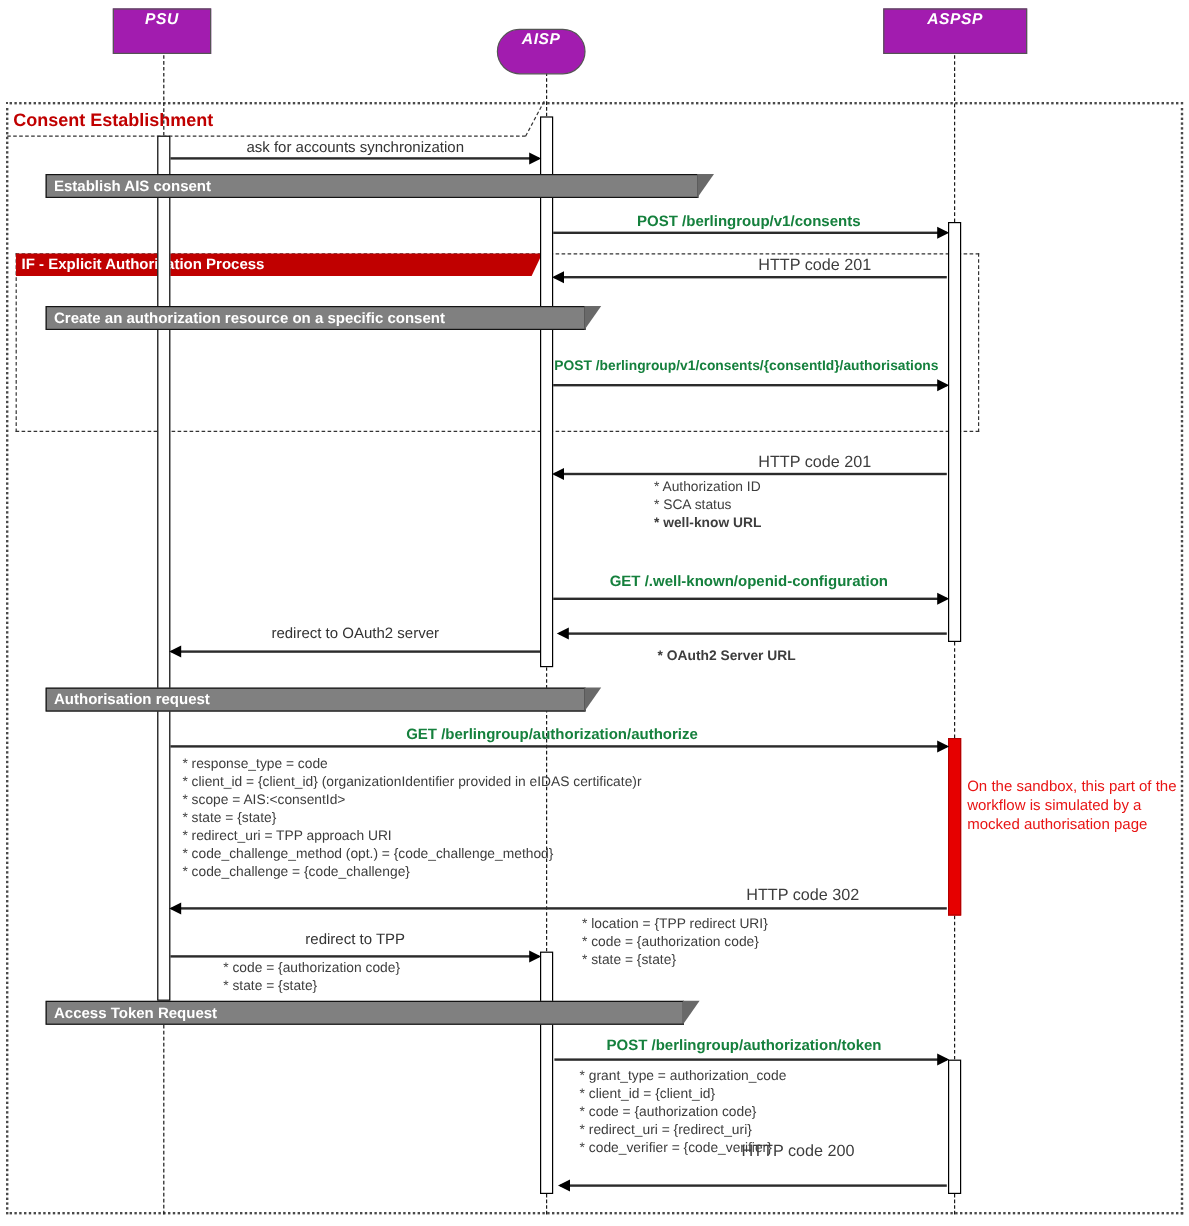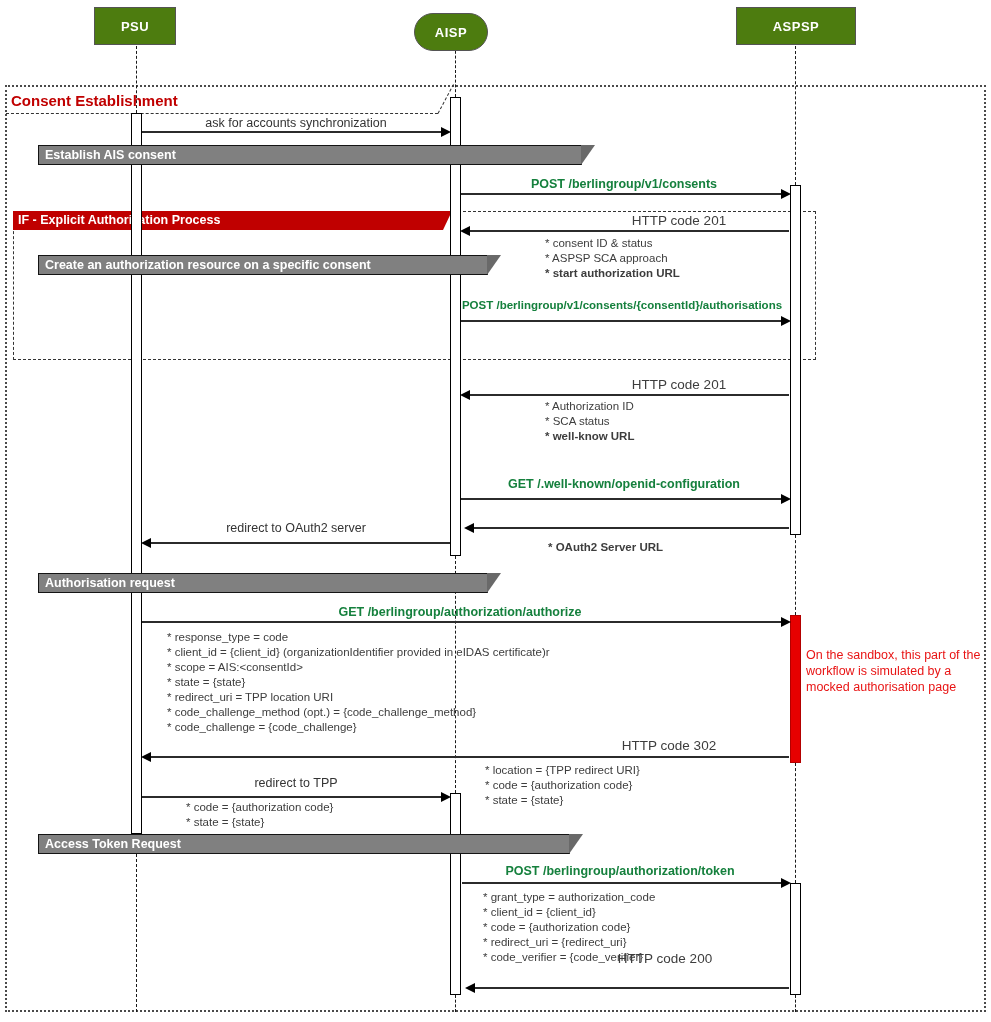--- a/index.html
+++ b/index.html
@@ -1,23 +1,23 @@
 <!DOCTYPE html>
 <html><head>
 <meta charset="utf-8">
 <style>
   html,body { margin:0; padding:0; background:#ffffff; }
   .canvas {
     position:relative; width:991px; height:1022px; background:#fff;
     font-family:"Liberation Sans", sans-serif; overflow:hidden;
   }
   .actor {
-    position:absolute; height:38px; background:#4d7c0f; border:1px solid #545454;
+    position:absolute; height:38px; background:#a21caf; border:1px solid #545454;
     color:#fff; font-weight:bold; font-size:13px; letter-spacing:.5px;
-    display:flex; align-items:center; justify-content:center; z-index:6; box-sizing:border-box;
+    display:flex; align-items:flex-start; justify-content:center; z-index:6; box-sizing:border-box;font-style:italic;
   }
   .lifeline { position:absolute; width:0; border-left:1px dashed #1a1a1a; z-index:1; }
   .act {
     position:absolute; width:11px; background:#fff; border:1px solid #000;
     z-index:3; box-sizing:border-box;
   }
   .act.red { background:#e60000; border-color:#b30000; }
   .frame { position:absolute; border:2px dotted #4a4a4a; z-index:0; box-sizing:border-box; }
   .framelabel { position:absolute; border-bottom:1px dashed #333; z-index:2; }
   .slant { position:absolute; width:33px; border-top:1px dashed #333; transform:rotate(-62deg); transform-origin:left center; z-index:2; }
@@ -57,21 +57,21 @@
   .note .nb { font-weight:bold; }
 </style>
 </head>
 <body>
 
 <div class="canvas">
 
   <div class="actor" style="left:94px; top:7px; width:82px;">
       <span>PSU</span>
     </div>
-  <div class="actor" style="left:414px; top:13px; width:74px;border-radius:19px;">
+  <div class="actor" style="left:414px; top:24px; width:74px;border-radius:19px;">
       <span>AISP</span>
     </div>
   <div class="actor" style="left:736px; top:7px; width:120px;">
       <span>ASPSP</span>
     </div>
 
   <div class="lifeline" style="left:136px; top:46px; height:67px;"></div>
   <div class="lifeline" style="left:136px; top:834px; height:178px;"></div>
   <div class="lifeline" style="left:455px; top:46px; height:51px;"></div>
   <div class="lifeline" style="left:455px; top:556px; height:237px;"></div>
@@ -102,25 +102,20 @@
   <div class="banner" style="left:38px; top:834px; width:532px;">Access Token Request</div>
 
   <div class="msg center" style="left:296px; top:116px;">ask for accounts synchronization</div>
   <div class="arrow r" style="left:142px; top:131px; width:307px;"></div>
 
   <div class="msg center redmsg" style="left:624px; top:177px;">POST /berlingroup/v1/consents</div>
   <div class="arrow r" style="left:461px; top:193px; width:328px;"></div>
 
   <div class="msg center http" style="left:650px; top:213px;">HTTP code 201</div>
   <div class="arrow l" style="left:462px; top:230px; width:327px;"></div>
-  <div class="params" style="left:545px; top:236px;">
-    <div>* consent ID &amp; status</div>
-    <div>* ASPSP SCA approach</div>
-    <div class="b">* start authorization URL</div>
-  </div>
 
   <div class="msg center redmsg small" style="left:622px; top:299px;">POST /berlingroup/v1/consents/{consentId}/authorisations</div>
   <div class="arrow r" style="left:461px; top:320px; width:328px;"></div>
 
   <div class="msg center http" style="left:650px; top:377px;">HTTP code 201</div>
   <div class="arrow l" style="left:462px; top:394px; width:327px;"></div>
   <div class="params" style="left:545px; top:399px;">
     <div>* Authorization ID</div>
     <div>* SCA status</div>
     <div class="b">* well-know URL</div>
@@ -130,26 +125,26 @@
   <div class="arrow r" style="left:461px; top:498px; width:328px;"></div>
 
   <div class="arrow l" style="left:466px; top:527px; width:323px;"></div>
   <div class="params b" style="left:548px; top:540px; font-weight:bold;">* OAuth2 Server URL</div>
 
   <div class="msg center" style="left:296px; top:521px;">redirect to OAuth2 server</div>
   <div class="arrow l" style="left:143px; top:542px; width:307px;"></div>
 
   <div class="msg center redmsg" style="left:460px; top:605px;">GET /berlingroup/authorization/authorize</div>
   <div class="arrow r" style="left:142px; top:621px; width:647px;"></div>
-  <div class="params" style="left:167px; top:630px;">
+  <div class="params" style="left:152px; top:630px;">
     <div>* response_type = code</div>
     <div>* client_id = {client_id} (organizationIdentifier provided in eIDAS certificate)r</div>
     <div>* scope = AIS:&lt;consentId&gt;</div>
     <div>* state = {state}</div>
-    <div>* redirect_uri = TPP location URI</div>
+    <div>* redirect_uri = TPP approach URI</div>
     <div>* code_challenge_method (opt.) = {code_challenge_method}</div>
     <div>* code_challenge = {code_challenge}</div>
   </div>
 
   <div class="note">
     <br>
     <span>On the sandbox, this part of the workflow is simulated by a mocked authorisation page</span>
   </div>
 
   <div class="msg center http" style="left:640px; top:738px;">HTTP code 302</div>

